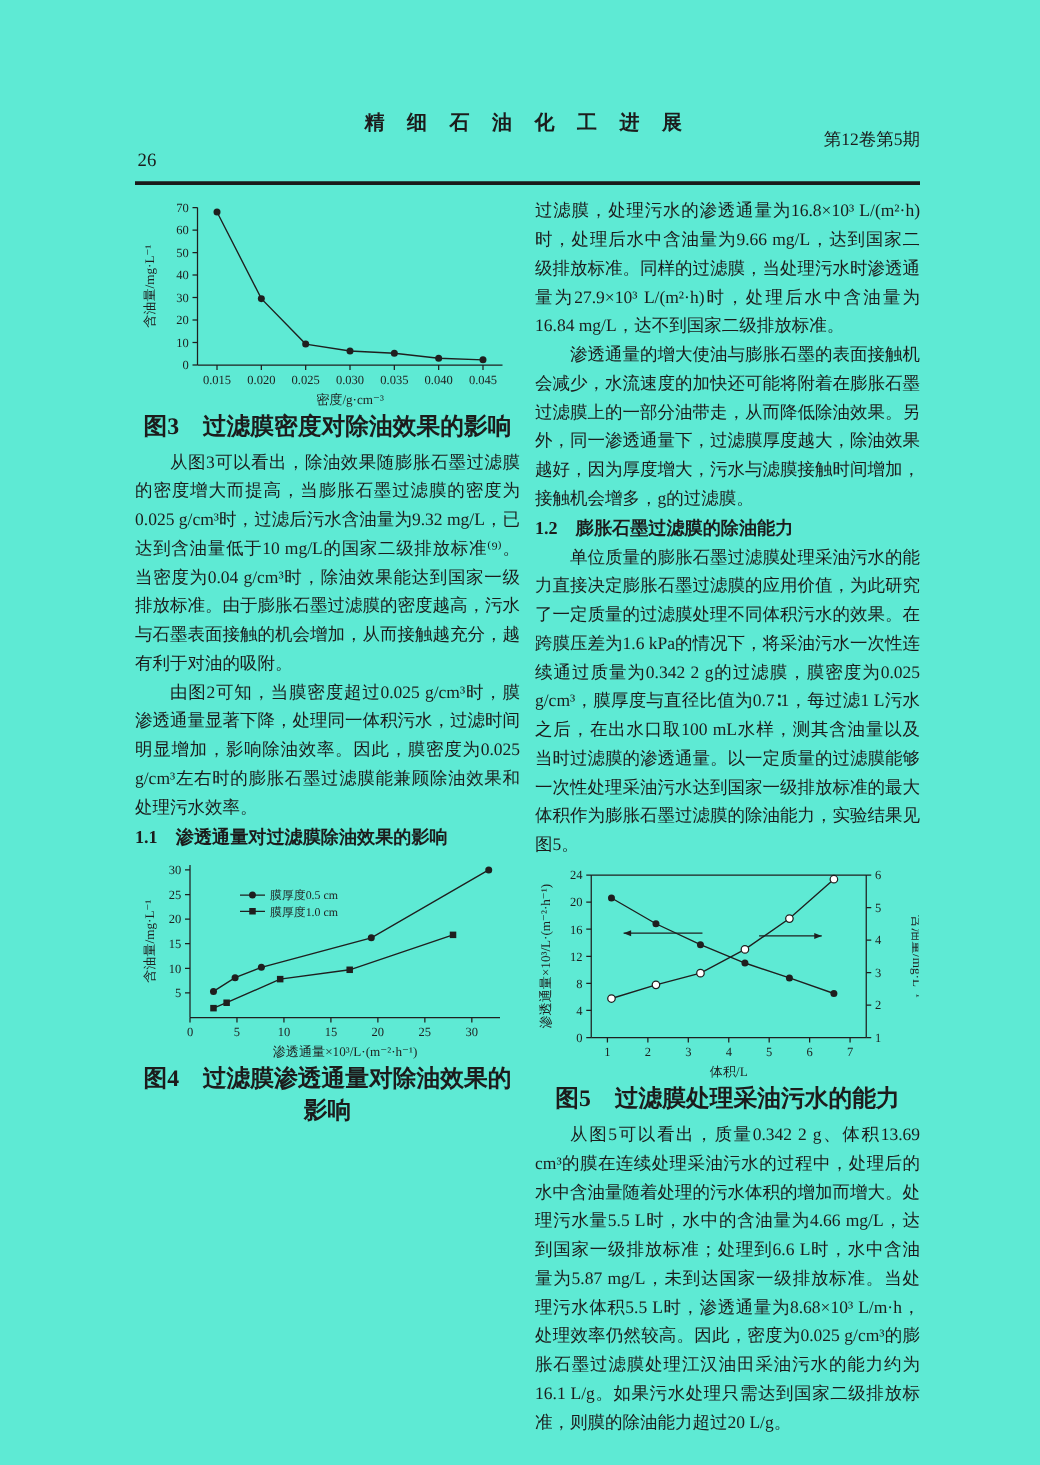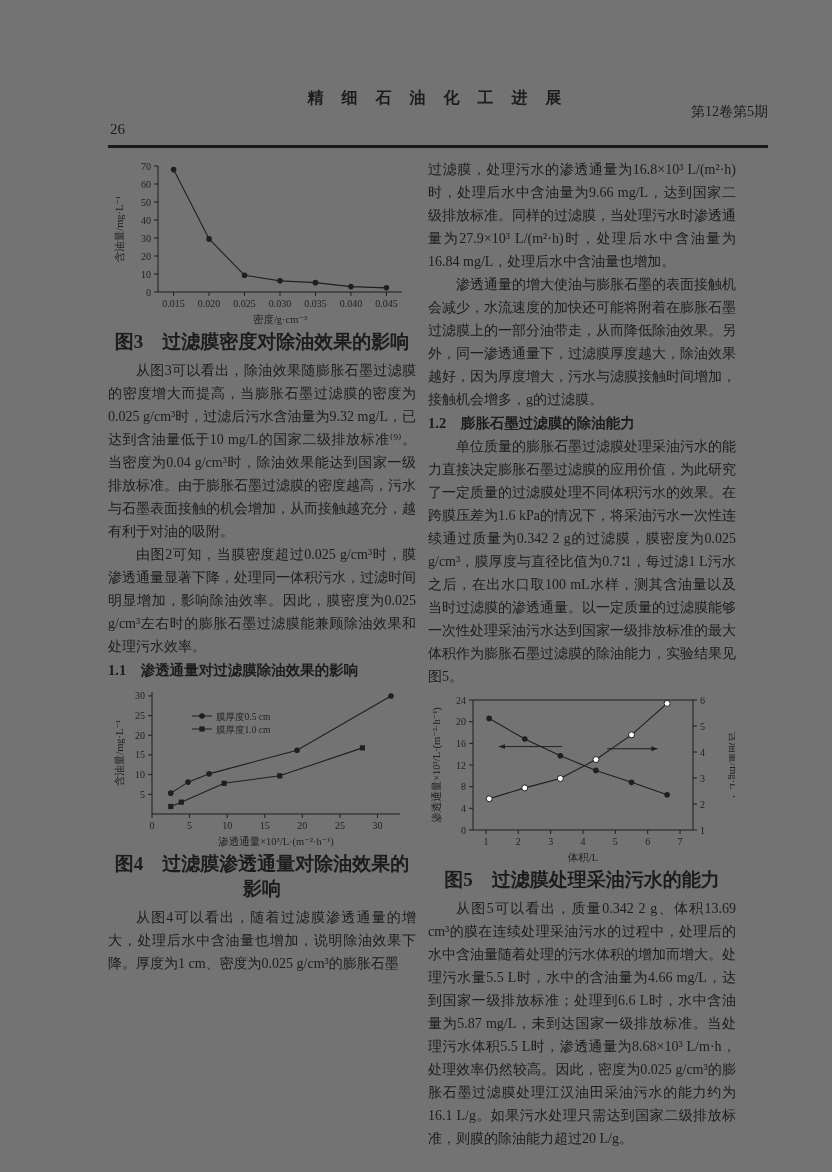--- a/index.html
+++ b/index.html
@@ -1,19 +1,19 @@
 <!DOCTYPE html>
 <html><head>
 <meta charset="utf-8">
 <style>
   html,body{margin:0;padding:0;background:#ffffff;}
   .page{
     width:832px;height:1172px;box-sizing:border-box;position:relative;
-    background:#737373;color:#1c1c1c;overflow:hidden;
-    padding:88px 64px 0 108px;
+    background:#5eead4;color:#1c1c1c;overflow:hidden;
+    padding:88px 96px 0 108px;
     font-family:"Liberation Serif","DejaVu Serif",serif;
   }
   
   .hdr{position:relative;height:50px;}
   .hdr-center{position:absolute;left:0;right:0;top:0;text-align:center;}
   .cn-title{font-size:16px;font-weight:bold;letter-spacing:7px;white-space:nowrap;}
   .en-title{font-size:12.5px;font-weight:bold;letter-spacing:0.4px;margin-top:4px;}
   .page-num{position:absolute;left:2px;bottom:0;font-size:15px;}
   .issue{position:absolute;right:0;top:15px;font-size:14px;}
   .hdr-rule{height:2.6px;background:#1a1a1a;margin-top:7px;}
@@ -141,25 +141,24 @@
             <rect x="247.82424242424244" y="59.283870967741926" width="5.2" height="5.2" fill="#1f1f1f"></rect>
             <line x1="80" y1="30" x2="100" y2="30" stroke="#1f1f1f" stroke-width="1"></line>
             <circle cx="90" cy="30" r="2.8" fill="#1f1f1f"></circle>
             <text x="104" y="33.5" font-size="9.5">膜厚度0.5 cm</text>
             <line x1="80" y1="43" x2="100" y2="43" stroke="#1f1f1f" stroke-width="1"></line>
             <rect x="87.4" y="40.4" width="5.2" height="5.2" fill="#1f1f1f"></rect>
             <text x="104" y="46.5" font-size="9.5">膜厚度1.0 cm</text>
           </svg>
         <figcaption>图4　过滤膜渗透通量对除油效果的影响</figcaption>
       </figure>
-      <p class="indent">从图4可以看出，随着过滤膜渗透通量的增大，处理后水中含油量也增加，说明除油效果下降。厚度为1 cm、密度为0.025 g/cm³的膨胀石墨</p>
     </section>
 
     <section class="col">
-      <p>过滤膜，处理污水的渗透通量为16.8×10³ L/(m²·h)时，处理后水中含油量为9.66 mg/L，达到国家二级排放标准。同样的过滤膜，当处理污水时渗透通量为27.9×10³ L/(m²·h)时，处理后水中含油量为16.84 mg/L，处理后水中含油量也增加。</p>
+      <p>过滤膜，处理污水的渗透通量为16.8×10³ L/(m²·h)时，处理后水中含油量为9.66 mg/L，达到国家二级排放标准。同样的过滤膜，当处理污水时渗透通量为27.9×10³ L/(m²·h)时，处理后水中含油量为16.84 mg/L，达不到国家二级排放标准。</p>
       <p class="indent">渗透通量的增大使油与膨胀石墨的表面接触机会减少，水流速度的加快还可能将附着在膨胀石墨过滤膜上的一部分油带走，从而降低除油效果。另外，同一渗透通量下，过滤膜厚度越大，除油效果越好，因为厚度增大，污水与滤膜接触时间增加，接触机会增多，g的过滤膜。</p>
       <p class="sec-heading">1.2　膨胀石墨过滤膜的除油能力</p>
       <p class="indent">单位质量的膨胀石墨过滤膜处理采油污水的能力直接决定膨胀石墨过滤膜的应用价值，为此研究了一定质量的过滤膜处理不同体积污水的效果。在跨膜压差为1.6 kPa的情况下，将采油污水一次性连续通过质量为0.342 2 g的过滤膜，膜密度为0.025 g/cm³，膜厚度与直径比值为0.7∶1，每过滤1 L污水之后，在出水口取100 mL水样，测其含油量以及当时过滤膜的渗透通量。以一定质量的过滤膜能够一次性处理采油污水达到国家一级排放标准的最大体积作为膨胀石墨过滤膜的除油能力，实验结果见图5。</p>
       <figure style="margin-top:4px;">
         <svg width="306" height="174" viewBox="0 0 306 174">
             <line x1="44" y1="8" x2="44" y2="138" stroke="#1f1f1f" stroke-width="1"></line>
             <line x1="44" y1="138" x2="264" y2="138" stroke="#1f1f1f" stroke-width="1"></line>
             <line x1="264" y1="8" x2="264" y2="138" stroke="#1f1f1f" stroke-width="1"></line>
             <line x1="44" y1="8" x2="264" y2="8" stroke="#1f1f1f" stroke-width="1"></line>
             <line x1="56.94117647058823" y1="138" x2="56.94117647058823" y2="142" stroke="#1f1f1f" stroke-width="1"></line>

